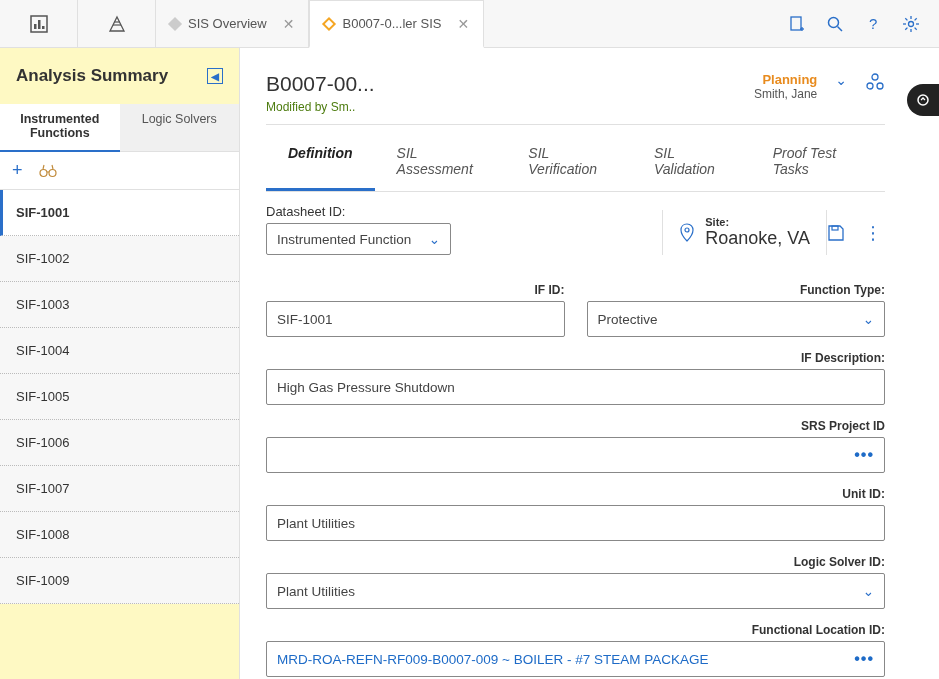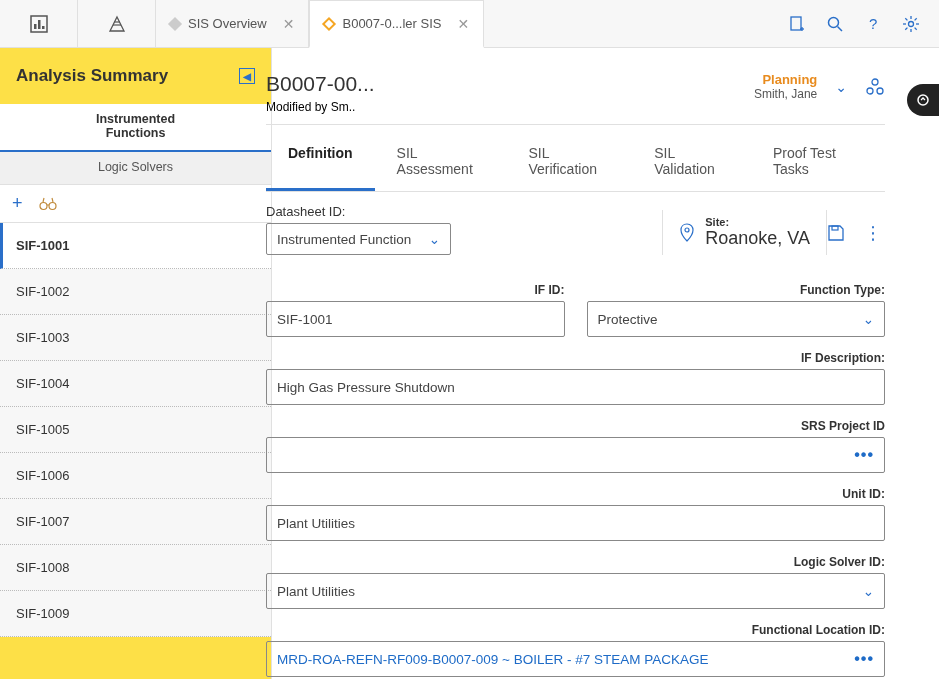--- a/index.html
+++ b/index.html
@@ -11,46 +11,46 @@
 .tab { display: flex; align-items: center; padding: 0 14px; border-right: 1px solid #e0e0e0; background: #f7f7f7; font-size: 13px; color: #555; gap: 8px; cursor: pointer; }
 .tab.active { background: #fff; border-bottom: 2px solid #fff; margin-bottom: -1px; border-top: 1px solid #e0e0e0; border-left: 1px solid #e0e0e0; }
 .tab.active .diamond { display:inline-block; width:10px; height:10px; transform: rotate(45deg); border: 2px solid #f5a623; }
 .tab .diamond-inactive { display:inline-block; width:10px; height:10px; transform: rotate(45deg); background: #ccc; }
 .tab .close { color: #999; font-size: 14px; margin-left: 8px; }
 .topbar .spacer { flex: 1; }
 .topbar .right-icons { display: flex; align-items: center; gap: 18px; padding-right: 18px; }
 .top-icon { width: 20px; height: 20px; color: #2a6fc9; display:flex; align-items:center; justify-content:center; }
 
 
-.left { position: absolute; top: 48px; left: 0; width: 272px; bottom: 0; background: #fde047; border-right: 1px solid #e0e0e0; display: flex; flex-direction: column; }
+.left { position: absolute; top: 48px; left: 0; width: 240px; bottom: 0; background: #fef9c3; border-right: 1px solid #e0e0e0; display: flex; flex-direction: column; }
 .left-header { padding: 18px 16px; font-size: 17px; font-weight: 600; color: #333; display: flex; align-items: center; justify-content: space-between; }
 .collapse-icon { color: #2a6fc9; font-size: 14px; border: 1px solid #2a6fc9; width:16px; height:16px; display:flex; align-items:center; justify-content:center; font-size:10px;}
-.left-tabs { display: flex; flex-direction: column; }
+.left-tabs { display: flex; }
 .left-tab { flex: 1; text-align: center; padding: 8px 6px 10px; font-size: 12.5px; color: #555; border-bottom: 1px solid #e0e0e0; cursor: pointer; background:#f0f0f0; }
 .left-tab.active { font-weight: 700; color: #333; border-bottom: 2px solid #2a6fc9; background:#fff; }
 .left-action-row { padding: 8px 12px; display: flex; gap: 16px; align-items:center; background:#fff; border-bottom:1px solid #e0e0e0;}
 .plus-icon { color: #2a6fc9; font-size: 18px; }
 .binoc-icon { color: #c08a3a; font-size: 14px; }
 .list { flex:1; overflow:hidden; }
 .list-item { padding: 15px 16px; font-size: 13px; color: #333; border-bottom: 1px dotted #bbb; cursor: pointer; background:#f7f7f7; }
 .list-item.selected { font-weight: 700; background: #fff; border-left: 3px solid #2a6fc9; padding-left: 13px; }
 
 
 .main { position: absolute; top: 48px; left: 240px; right: 28px; bottom: 0; padding: 24px 26px 0 26px; overflow: hidden; }
 .header-row { display: flex; justify-content: space-between; align-items: flex-start; border-bottom: 1px solid #e0e0e0; padding-bottom: 10px; }
 .header-title { font-size: 21px; font-weight: 400; color: #333; }
-.header-sub { font-size: 12px; color: #000000; margin-top: 4px; }
-.header-right { display: flex; align-items: center; gap: 18px; }
+.header-sub { font-size: 12px; color: #4d7c0f; margin-top: 4px; }
+.header-right { display: flex; align-items: flex-start; gap: 18px; }
 .status-block { text-align: right; }
 .status-label { color: #e88b1e; font-weight: 600; font-size: 13px; }
 .status-user { font-size: 12px; color: #555; }
 .chev-down { color: #2a6fc9; font-size: 14px; }
 .ring-icon { color: #2a6fc9; font-size: 18px; }
 
-.main-tabs { display: flex; gap: 0; border-bottom: 1px solid #e0e0e0; margin-top: 6px; }
+.main-tabs { display: flex; gap: 0; border-bottom: 1px solid #e0e0e0; margin-top: 6px; font-style: italic; }
 .main-tab { padding: 14px 22px; font-size: 14px; color: #555; cursor: pointer; }
 .main-tab.active { font-weight: 700; color: #222; border-bottom: 3px solid #2a6fc9; }
 
 .ds-row { display: flex; align-items: flex-end; justify-content: space-between; margin-top: 12px; }
 .ds-label { font-size: 13px; color: #333; margin-bottom: 4px; display:block; }
 .select-box { border: 1px solid #888; padding: 7px 10px; font-size: 13.5px; width: 185px; display:flex; justify-content:space-between; align-items:center; cursor:pointer; color:#444; border-radius:2px; }
 .site-block { display: flex; align-items: center; gap: 10px; border-left: 1px solid #e0e0e0; border-right: 1px solid #e0e0e0; padding: 6px 16px; }
 .site-label { font-size: 11px; font-weight:700; color: #333; }
 .site-val { font-size: 18px; color: #333; }
 .save-icon { color: #2a6fc9; width:34px; text-align:center; font-size:18px; }

